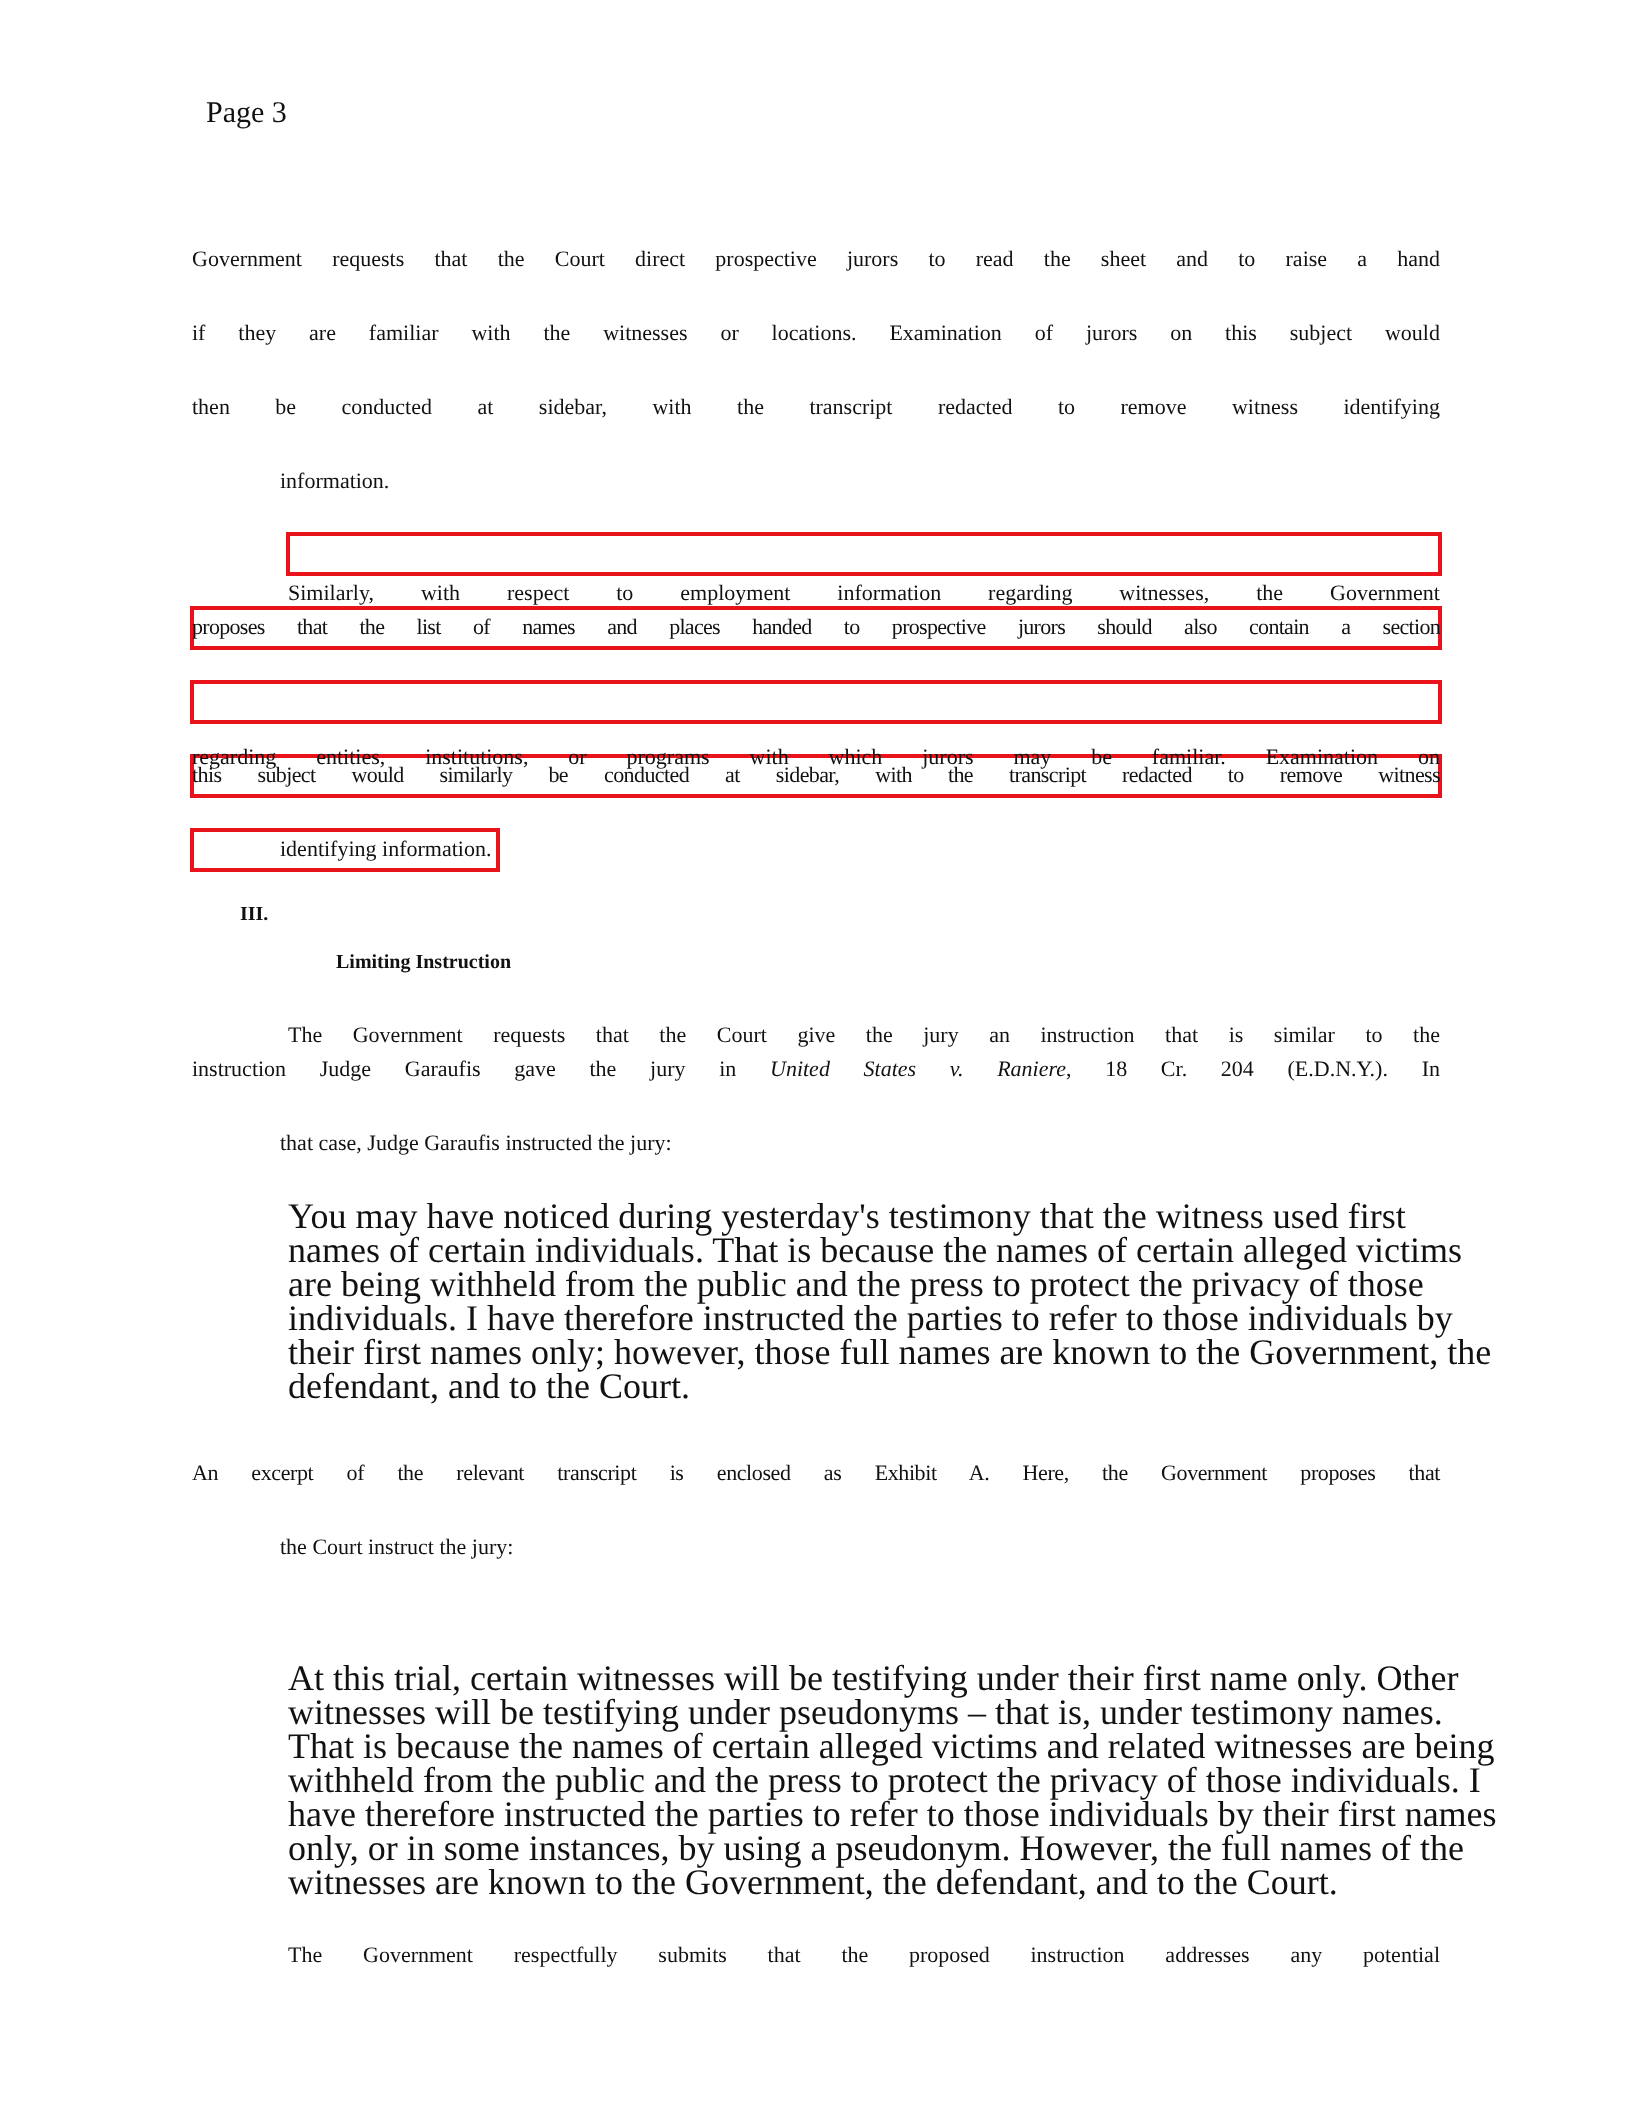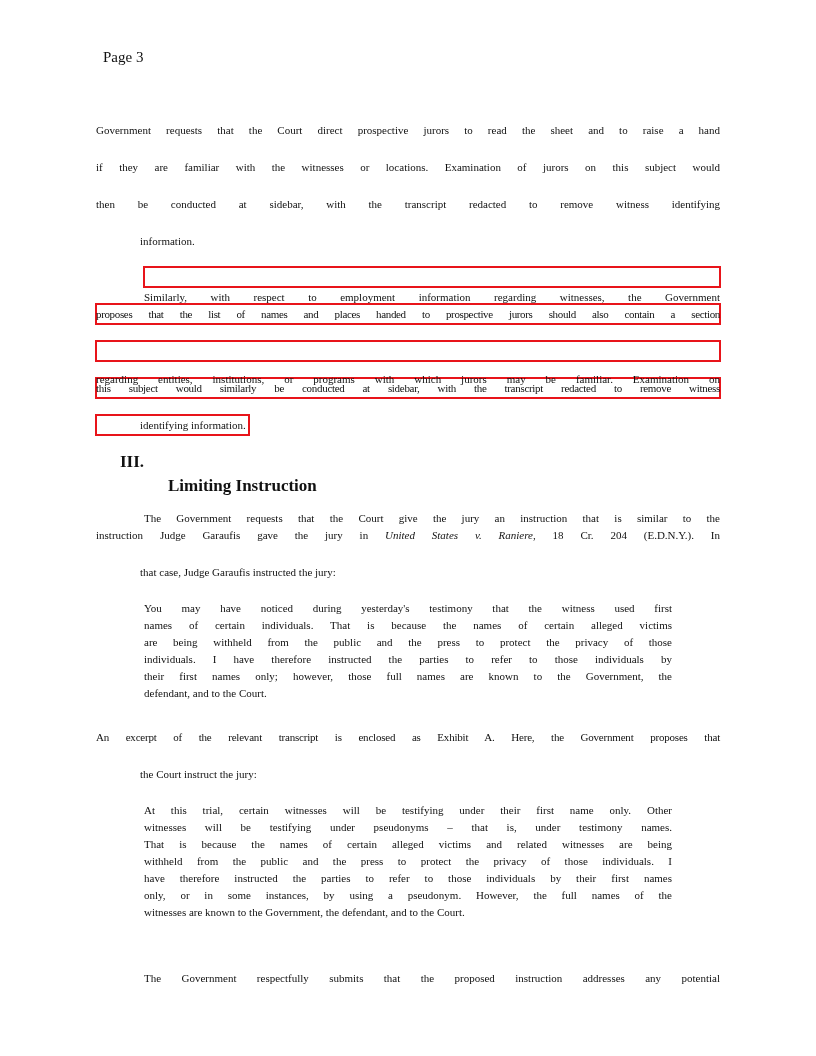--- a/index.html
+++ b/index.html
@@ -4,22 +4,22 @@
 <style>
   html, body { margin: 0; padding: 0; background: #ffffff; }
   body { width: 816px; height: 1056px; position: relative; overflow: hidden;
          font-family: "Liberation Serif", "DejaVu Serif", serif; color: #111; }
   .page-num { position: absolute; left: 103px; top: 49px; font-size: 15px; }
   .line { position: absolute; left: 96px; width: 624px; font-size: 11px; line-height: 18px;
           white-space: nowrap; text-align: justify; text-align-last: justify; }
   .line.last { text-align-last: left; margin-left: 44px; }
   .line.indent { left: 144px; width: 576px; margin-top: 20px; }
   .hl { position: absolute; border: 2px solid #e8141a; box-sizing: border-box; }
-  .heading { position: absolute; top: 452px; font-size: 17px; font-weight: bold; }
-  .block { position: absolute; left: 144px; width: 528px; font-size: 11px; line-height: 17px; }
+  .heading { position: absolute; top: 452px; font-size: 10px; font-weight: bold; }
+  .block { position: absolute; left: 144px; width: 528px; font-size: 18px; line-height: 17px; }
   .block .bl { display: block; white-space: nowrap; text-align: justify; text-align-last: justify; }
   .block .bl.last { text-align-last: left; }
   i { font-style: italic; }
 </style>
 </head>
 <body>
 
 <div class="page-num">Page 3</div>
 
 <div>
@@ -59,21 +59,21 @@
   <span class="bl">individuals. I have therefore instructed the parties to refer to those individuals by</span>
   <span class="bl">their first names only; however, those full names are known to the Government, the</span>
   <span class="bl last">defendant, and to the Court.</span>
 </div>
 
 <div>
   <div class="line" style="top:728px; letter-spacing:-0.2px;">An excerpt of the relevant transcript is enclosed as Exhibit A.  Here, the Government proposes that</div>
   <div class="line last" style="top:765px;">the Court instruct the jury:</div>
 </div>
 
-<div class="block" style="top:802px;">
+<div class="block" style="top:831px;">
   <span class="bl">At this trial, certain witnesses will be testifying under their first name only.  Other</span>
   <span class="bl">witnesses will be testifying under pseudonyms – that is, under testimony names.</span>
   <span class="bl">That is because the names of certain alleged victims and related witnesses are being</span>
   <span class="bl">withheld from the public and the press to protect the privacy of those individuals. I</span>
   <span class="bl">have therefore instructed the parties to refer to those individuals by their first names</span>
   <span class="bl">only, or in some instances, by using a pseudonym.  However, the full names of the</span>
   <span class="bl last">witnesses are known to the Government, the defendant, and to the Court.</span>
 </div>
 
 <div class="line indent" style="top:949px;">The Government respectfully submits that the proposed instruction addresses any potential</div>

